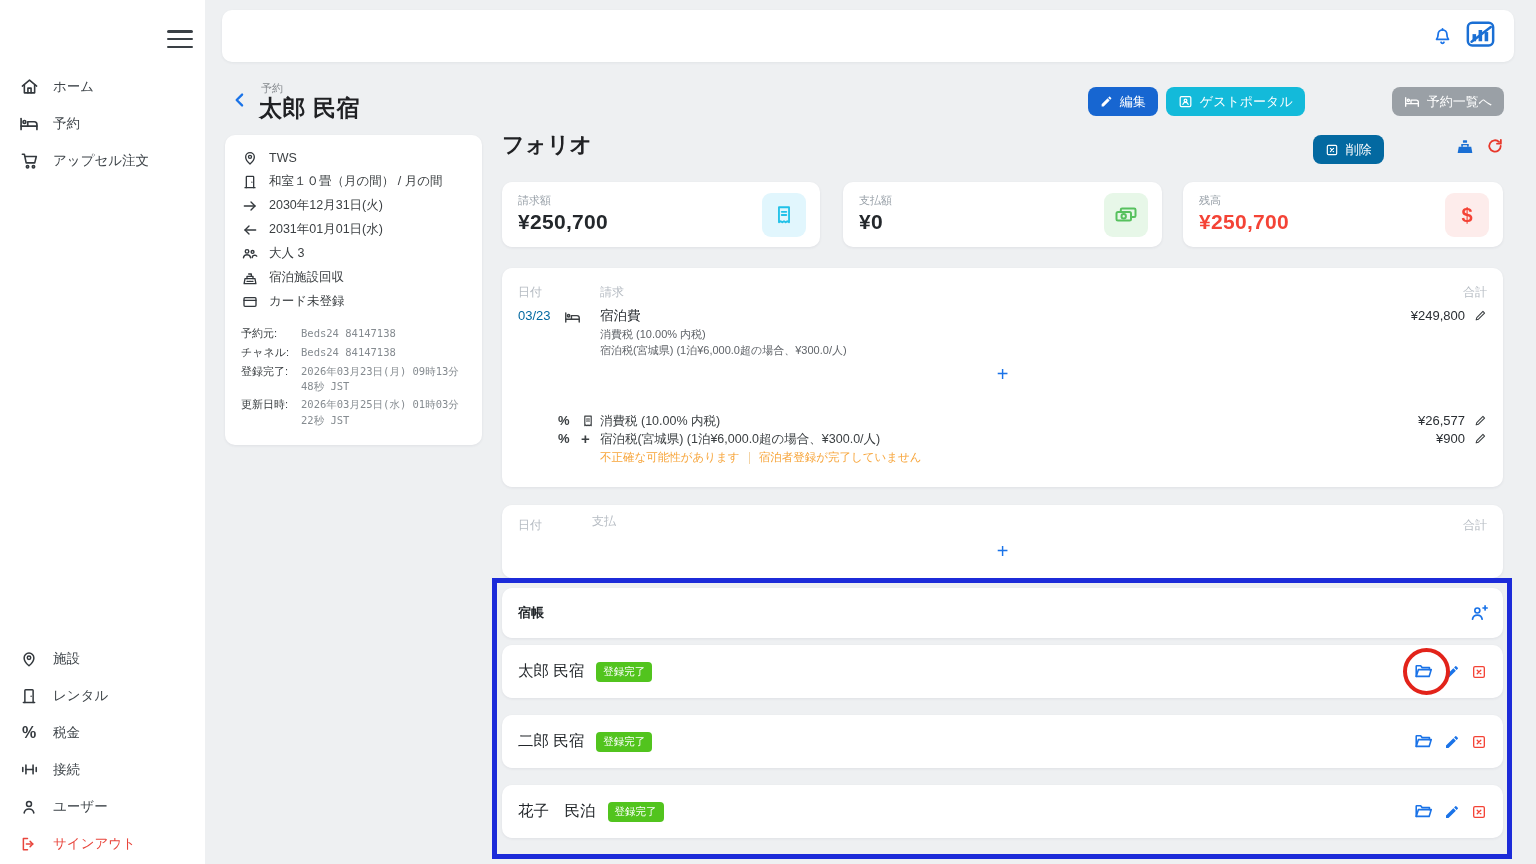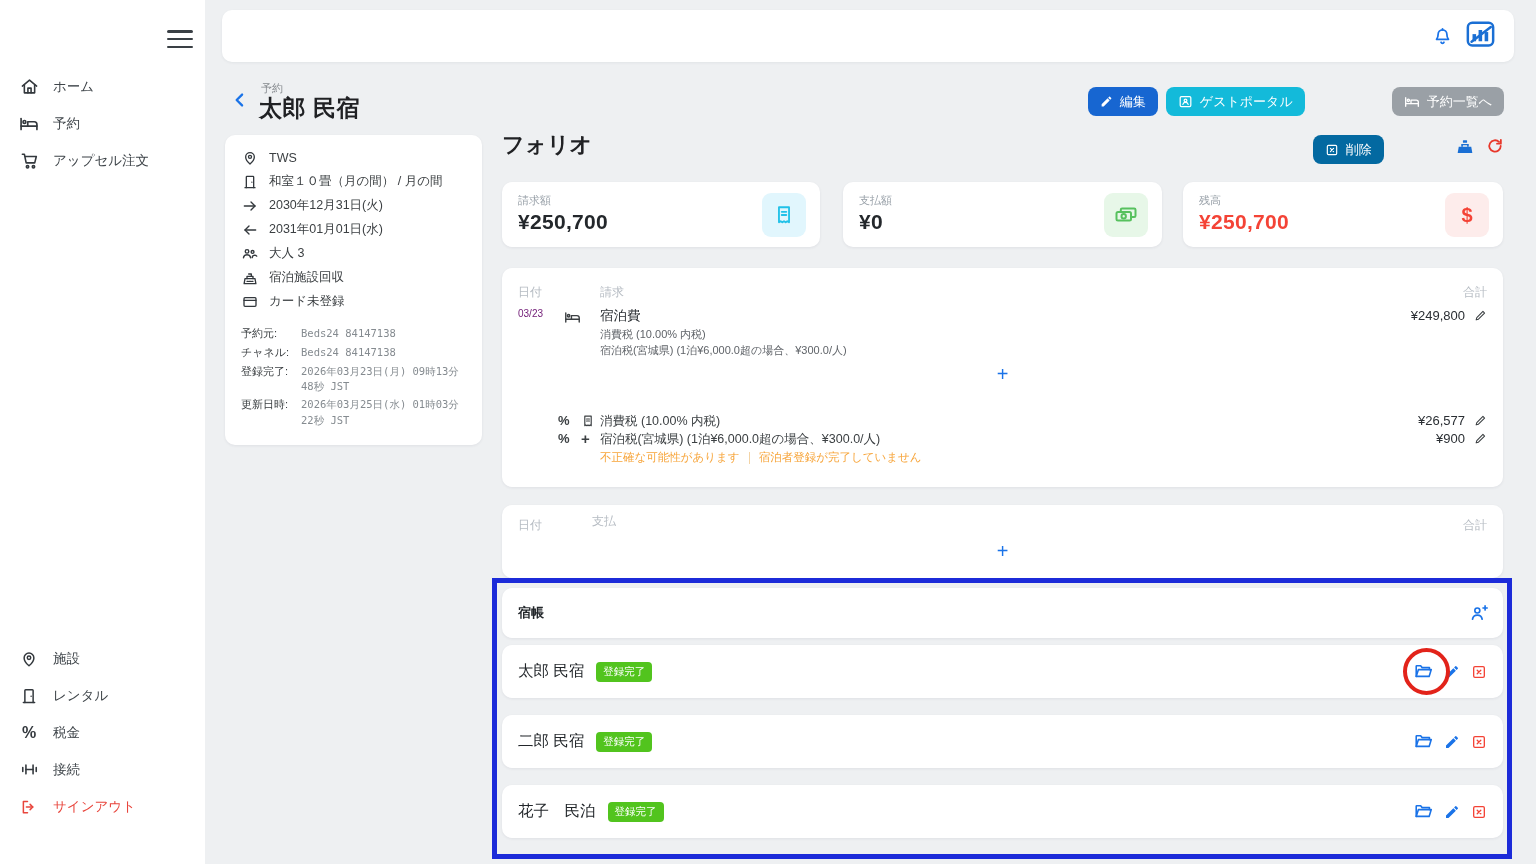--- a/index.html
+++ b/index.html
@@ -60,21 +60,21 @@
   .fc3 .fc-value { color:#f44336; }
   .fc-icon { position:absolute; right:14px; top:11px; width:44px; height:44px; border-radius:9px; display:flex; align-items:center; justify-content:center; }
   .fc1 .fc-icon { background:#e1f6fd; color:#21c1e8; }
   .fc2 .fc-icon { background:#e7f7e8; color:#57c15e; }
   .fc3 .fc-icon { background:#fdeceb; color:#f44336; font-size:20px; font-weight:700; }
 
   
   .charges { position:absolute; left:502px; top:268px; width:1001px; height:219px; }
   .th { position:absolute; font-size:12px; color:#b6bcc3; }
   .charges .th-date { left:16px; top:16px; } .charges .th-charge { left:98px; top:16px; } .charges .th-total { right:16px; top:16px; }
-  .chg-date { position:absolute; left:16px; top:40px; font-size:10px; color:#701a75; }
+  .chg-date { position:absolute; left:16px; top:40px; font-size:13px; color:#0369a1; }
   .chg-bed { position:absolute; left:62px; top:41px; color:#3c4043; }
   .chg-name { position:absolute; left:98px; top:39px; font-size:13.5px; color:#2a2e33; }
   .chg-sub1 { position:absolute; left:98px; top:59px; font-size:11px; color:#5f6368; }
   .chg-sub2 { position:absolute; left:98px; top:75px; font-size:11px; color:#5f6368; }
   .amt-group { position:absolute; right:16px; display:flex; align-items:center; gap:9px; }
   .amt { font-size:13px; color:#2a2e33; }
   .amt-pencil { color:#3c4043; cursor:pointer; }
   .add-btn { position:absolute; left:0; right:0; text-align:center; color:#1a73e8; font-size:20px; font-weight:500; cursor:pointer; line-height:1; }
   .charges .add-btn { top:96px; }
   .tax-row { position:absolute; left:0; right:0; height:16px; }
@@ -178,20 +178,29 @@
     <div class="nav-item">
       <span class="nico">
         <svg class="ic" width="19" height="19" viewBox="0 0 24 24">
             <path d="M7.5 6.5v11M16.5 6.5v11"></path>
             <path d="M3.5 9.5v5M20.5 9.5v5"></path>
             <path d="M7.5 12h9"></path>
           </svg>
       </span>
       <span>接続</span>
     </div>
+    <div class="nav-item">
+      <span class="nico">
+        <svg class="ic" width="18" height="18" viewBox="0 0 24 24">
+            <circle cx="12" cy="8" r="3.3"></circle>
+            <path d="M5.5 20c.6-3.5 3.2-5.4 6.5-5.4s5.9 1.9 6.5 5.4"></path>
+          </svg>
+      </span>
+      <span>ユーザー</span>
+    </div>
     <div class="nav-item signout">
       <span class="nico">
         <svg class="ic" width="18" height="18" viewBox="0 0 24 24">
             <path d="M10 4.5H4.5v15H10"></path>
             <path d="M13.5 8.5 17 12l-3.5 3.5"></path>
             <path d="M17 12H8.5"></path>
           </svg>
       </span>
       <span>サインアウト</span>
     </div>

